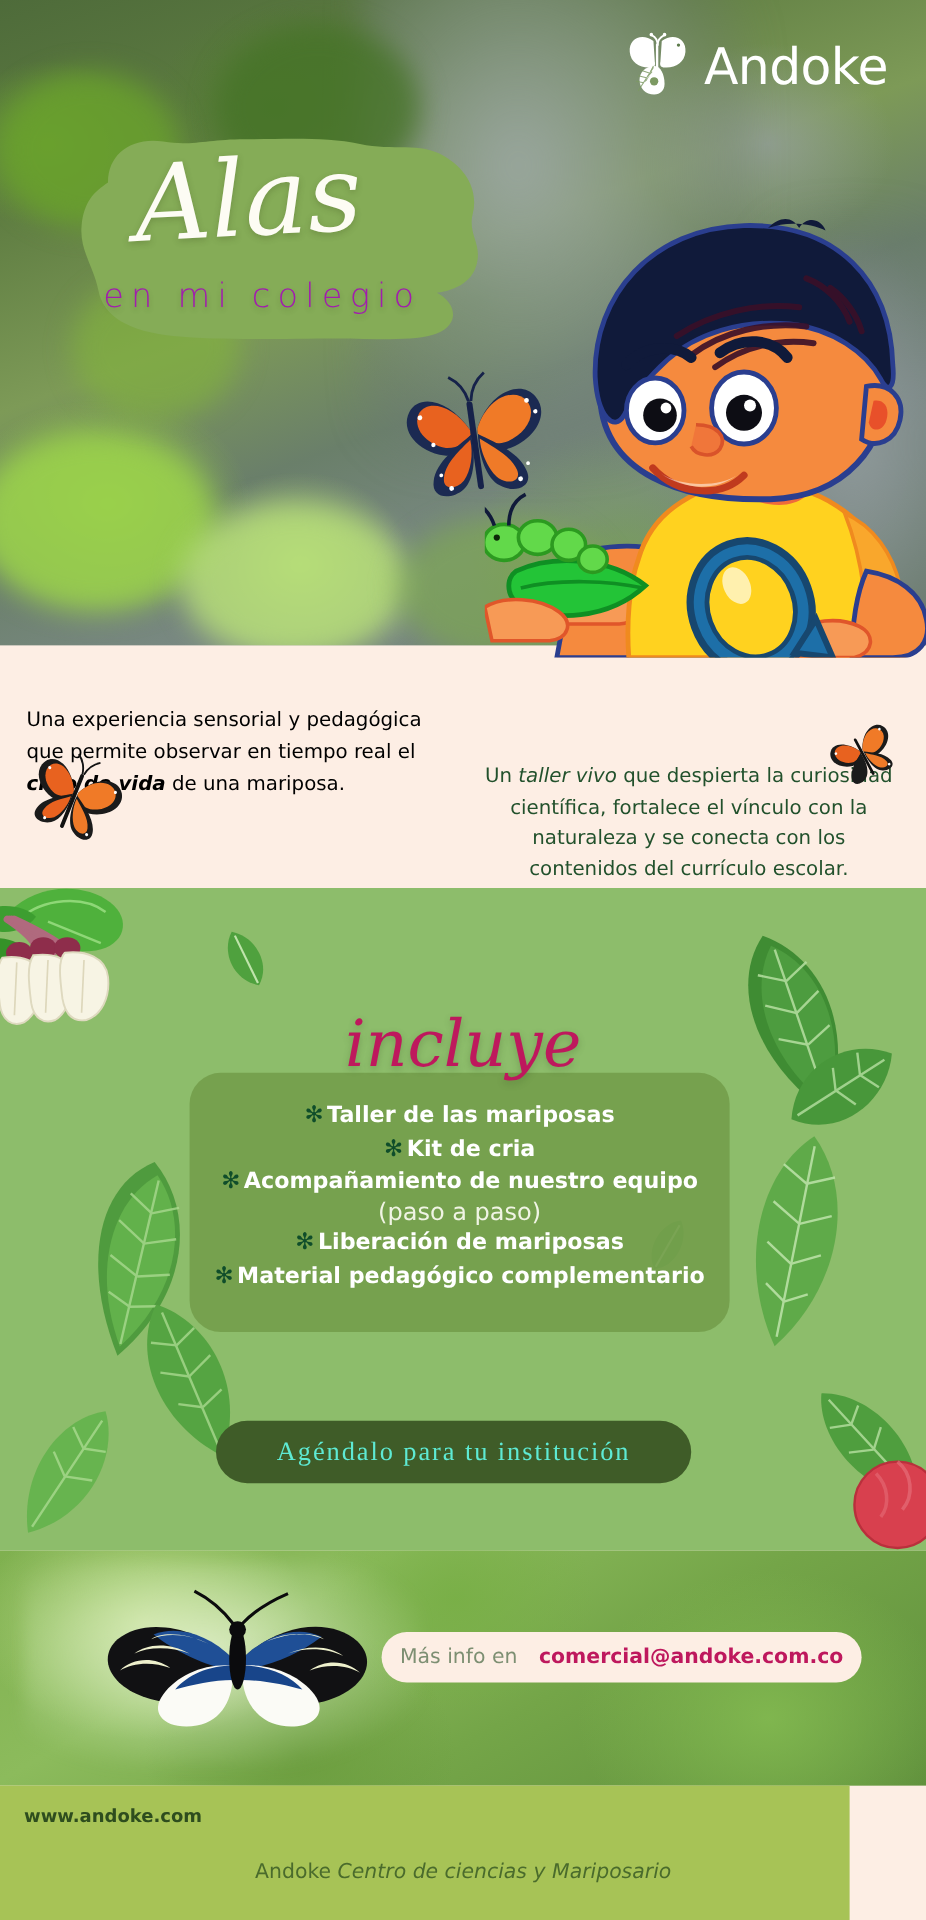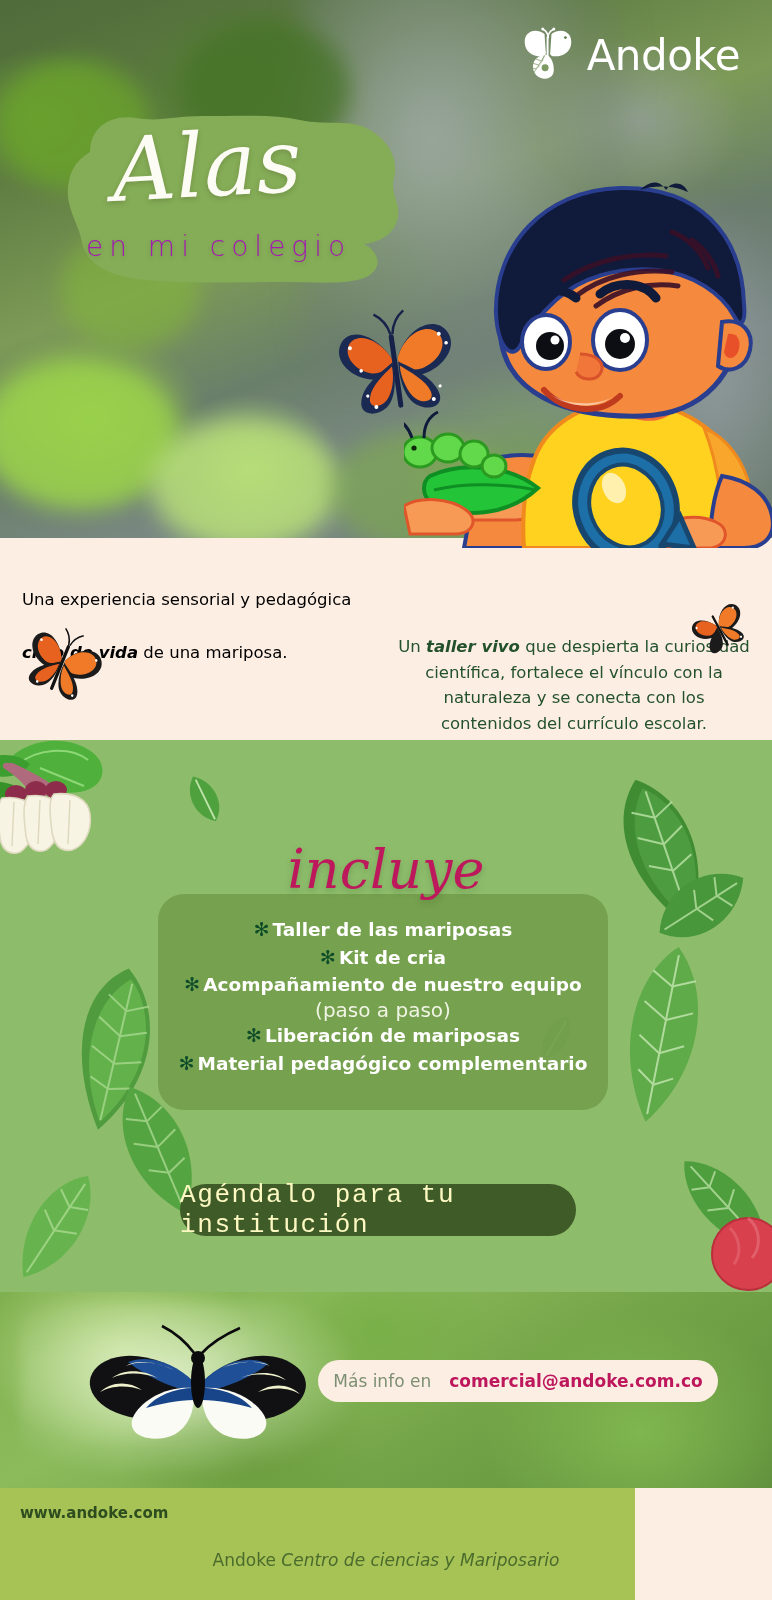--- a/index.html
+++ b/index.html
@@ -81,21 +81,21 @@
     color:#000000; font-size:16.5px; line-height:1.62;
     font-family:"DejaVu Sans", sans-serif;
     margin-top:19px;
   }
   .intro-left b { font-weight:700; font-style:italic; }
   .intro-right {
     position:absolute; left:398px; top:96px; width:352px; text-align:center;
     color:#22512c; font-size:16.5px; line-height:1.55;
     font-family:"DejaVu Sans", sans-serif;
   }
-  .intro-right b { font-weight:700; font-style:italic; }
+  .intro-right b { font-weight:400; font-style:italic; }
 
   
   .green {
     position:absolute; left:0; top:740px; width:772px; height:552px;
     background:#8dbd6b; overflow:hidden; z-index:15;
   }
   .panel {
     position:absolute; left:158px; top:894px; width:450px; height:216px;
     background:rgba(116,158,76,.92); border-radius:26px; z-index:17;
   }
@@ -114,22 +114,22 @@
   .list-sub {
     color:#f0f4e4; font-size:20px; font-weight:400; line-height:1.2;
     font-family:"DejaVu Sans", sans-serif; margin-top:-1px;
   }
   .cta {
     position:absolute; left:180px; top:1184px; width:396px; height:52px;
     background:#3f5c28; border-radius:26px; z-index:19;
     display:flex; align-items:center; justify-content:center;
   }
   .cta span {
-    color:#fef9c3; font-size:26px; letter-spacing:1.6px;
-    font-family:Liberation Mono, monospace; font-weight:300;
+    color:#5eead4; font-size:22px; letter-spacing:1.6px;
+    font-family:Liberation Serif, serif; font-weight:300;
   }
 
   
   .botphoto {
     position:absolute; left:0; top:1292px; width:772px; height:196px; overflow:hidden; z-index:12;
     background:
       radial-gradient(ellipse 200px 140px at 120px 60px, rgba(190,220,140,.95), rgba(150,195,90,0) 70%),
       radial-gradient(ellipse 160px 130px at 380px 40px, rgba(120,175,70,.9), rgba(100,150,60,0) 72%),
       radial-gradient(ellipse 220px 170px at 640px 140px, rgba(130,185,80,.9), rgba(105,155,60,0) 72%),
       radial-gradient(ellipse 180px 150px at 250px 170px, rgba(105,155,60,.85), rgba(90,135,50,0) 72%),
@@ -143,21 +143,21 @@
   .email {
     position:absolute; left:318px; top:1360px; width:400px; height:42px;
     background:#fdeee4; border-radius:21px; z-index:20;
     display:flex; align-items:center; justify-content:center; gap:12px;
   }
   .email-label { color:#7d8f72; font-size:17px; font-family:"DejaVu Sans", sans-serif; }
   .email-addr { color:#be185d; font-size:17px; font-weight:700; font-family:"DejaVu Sans", sans-serif; margin-left:6px; }
 
   
   .footer {
-    position:absolute; left:0; top:1488px; width:635px; height:112px;
+    position:absolute; left:0; top:1488px; width:708px; height:112px;
     background:#a7c356; z-index:22;
   }
   .footer-url {
     position:absolute; left:20px; top:16px;
     color:#2e4d1e; font-size:15px; font-weight:700;
     font-family:"DejaVu Sans", sans-serif;
   }
   .footer-sig {
     position:absolute; left:0; top:62px; width:772px; text-align:center;
     color:#4a6b2c; font-size:17px;
@@ -307,21 +307,21 @@
       <path d="M8 262 C4 250 -4 244 -10 242" stroke="#101a3a" stroke-width="3" fill="none"></path>
       <path d="M20 262 C20 248 26 240 34 236" stroke="#101a3a" stroke-width="3" fill="none"></path>
     </g>
 
     <path d="M0 330 C16 320 46 322 62 334 C74 343 70 356 54 358 L6 358 Z" fill="#f79a56" stroke="#e0562a" stroke-width="3"></path>
   </svg>
 
   <div class="intro">
     <div class="intro-left">
       <span>Una experiencia sensorial y pedagógica</span><br>
-      <br>
+      <span>que permite observar en tiempo real el</span><br>
       <b>ciclo de vida</b><span> de una mariposa.</span>
     </div>
     <div class="intro-right">
       <span>Un </span><b>taller vivo</b><span> que despierta la curiosidad científica, fortalece el vínculo con la naturaleza y se conecta con los contenidos del currículo escolar.</span>
     </div>
 
     <svg class="deco" style="left:20px;top:84px;width:86px;height:78px;z-index:22;" viewBox="0 0 130 120">
       <g transform="rotate(22 65 60)">
         <path d="M62 58 C48 30 24 22 14 36 C4 50 16 70 38 76 C50 79 58 72 62 64 Z" fill="#1b1b1b"></path>
         <path d="M62 58 C50 34 30 28 22 38 C14 49 24 65 40 70 C50 72 58 66 62 62 Z" fill="#e8621f"></path>

